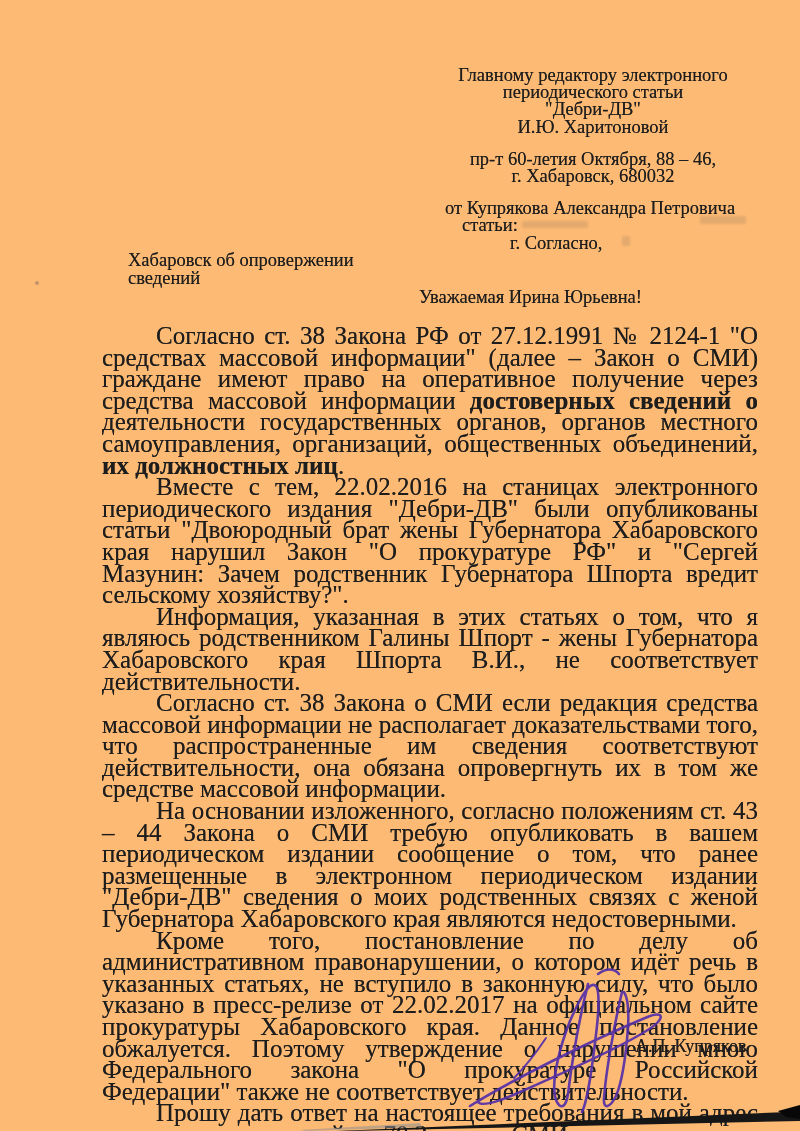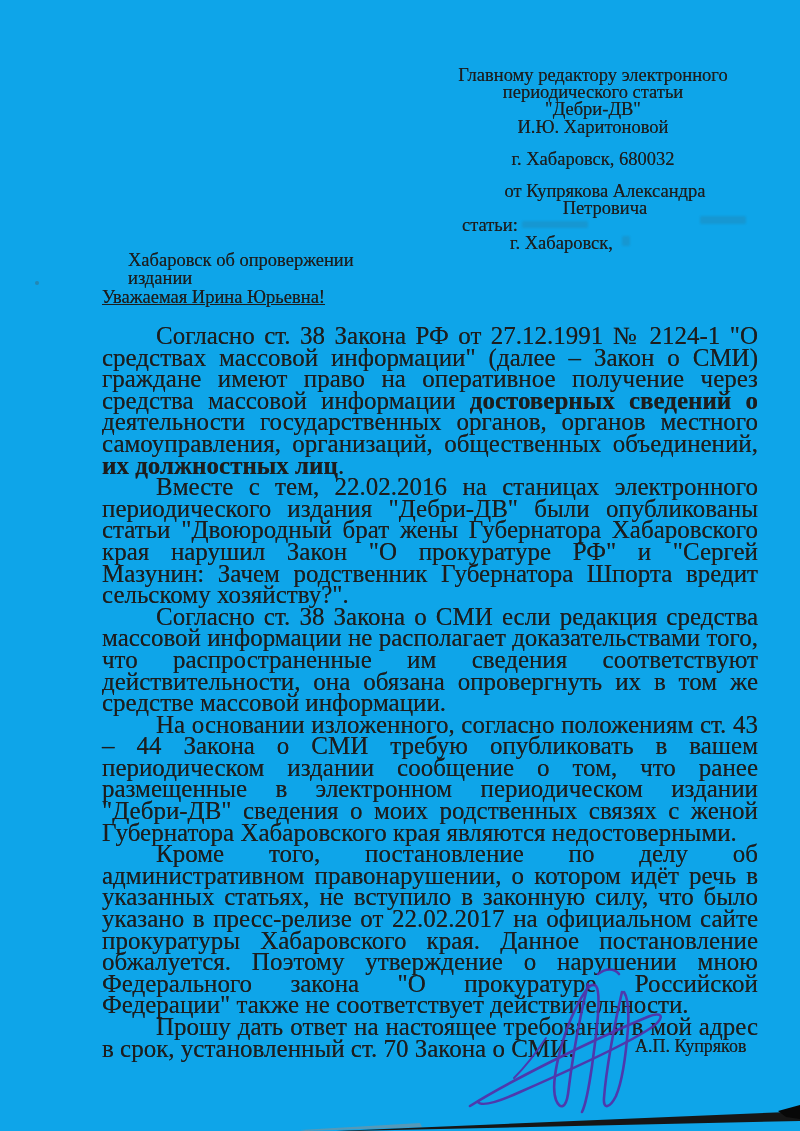--- a/index.html
+++ b/index.html
@@ -1,38 +1,38 @@
 <!DOCTYPE html>
 <html><head>
 <meta charset="utf-8">
 <style>
   html,body{margin:0;padding:0;background:#e8e8e8;}
   .page{
     position:relative;width:800px;height:1131px;margin:0 auto;
-    background:#0ea5e9;overflow:hidden;
+    background:#fdba74;overflow:hidden;
     font-family:"Liberation Serif","DejaVu Serif",serif;
     color:#1d1d1d;
     text-shadow:0 0 .4px rgba(25,25,25,.7);
   }
   .hdr{
     position:absolute;top:67px;left:437px;width:312px;
     text-align:center;font-size:18.5px;line-height:17.2px;
   }
   .grp{margin-top:15px;}
   .sender{text-align:left;}
-  .sender .l1{margin-left:24px;text-align:center;}
+  .sender .l1{margin-left:8px;}
   .sender .l2{margin-left:25px;}
   .sender .l3{margin-left:73px;}
   .doc-title{
     position:absolute;left:128px;top:252px;
     font-size:18.5px;line-height:17.5px;
   }
   .salut{
     position:absolute;left:102px;top:287px;width:540px;
-    text-align:left;font-size:18.5px;text-decoration:underline;
+    text-align:right;font-size:18.5px;
   }
   .letter-body{
     position:absolute;left:102px;top:325px;width:656px;
     font-size:25px;line-height:21.6px;text-align:justify;
   }
   .letter-body p{margin:0;text-indent:54px;}
   .b{font-weight:bold;}
   .sig-svg{position:absolute;left:450px;top:966px;}
   .sig-name{position:absolute;left:623px;top:1036px;font-size:18px;margin-left:12px;}
   .edge-svg{position:absolute;left:0;top:1105px;}
@@ -46,44 +46,46 @@
 <body>
 
 <div class="page">
 
   <div class="hdr">
     <div>Главному редактору электронного</div>
     <div>периодического статьи</div>
     <div>"Дебри-ДВ"</div>
     <div>И.Ю. Харитоновой</div>
     <div class="grp">
+      <div>пр-т 60-летия Октября, 88 – 46,</div>
       <div>г. Хабаровск, 680032</div>
     </div>
     <div class="grp sender">
       <div class="l1">от Купрякова Александра Петровича</div>
       <div class="l2">статьи:</div>
-      <div class="l3">г. Хабаровск,</div>
+      <div class="l3">г. Согласно,</div>
     </div>
   </div>
 
   <div class="smudge sm1"></div>
   <div class="smudge sm2"></div>
   <div class="smudge sm3"></div>
   <div class="speck"></div>
 
   <div class="doc-title">
     <div>Хабаровск об опровержении</div>
-    <div>издании</div>
+    <div>сведений</div>
   </div>
 
   <div class="salut">Уважаемая Ирина Юрьевна!</div>
 
   <div class="letter-body">
     <p><span>Согласно ст. 38 Закона РФ от 27.12.1991 № 2124-1 "О средствах массовой информации" (далее – Закон о СМИ) граждане имеют право на оперативное получение через средства массовой информации </span><span class="b">достоверных сведений о</span><span> деятельности государственных органов, органов местного самоуправления, организаций, общественных объединений, </span><span class="b">их должностных лиц</span><span>.</span></p>
     <p><span>Вместе с тем, 22.02.2016 на станицах электронного периодического издания "Дебри-ДВ" были опубликованы статьи "Двоюродный брат жены Губернатора Хабаровского края нарушил Закон "О прокуратуре РФ" и "Сергей Мазунин: Зачем родственник Губернатора Шпорта вредит сельскому хозяйству?".</span></p>
+    <p><span>Информация, указанная в этих статьях о том, что я являюсь родственником Галины Шпорт - жены Губернатора Хабаровского края Шпорта В.И., не соответствует действительности.</span></p>
     <p><span>Согласно ст. 38 Закона о СМИ если редакция средства массовой информации не располагает доказательствами того, что распространенные им сведения соответствуют действительности, она обязана опровергнуть их в том же средстве массовой информации.</span></p>
     <p><span>На основании изложенного, согласно положениям ст. 43 – 44 Закона о СМИ требую опубликовать в вашем периодическом издании сообщение о том, что ранее размещенные в электронном периодическом издании "Дебри-ДВ" сведения о моих родственных связях с женой Губернатора Хабаровского края являются недостоверными.</span></p>
     <p><span>Кроме того, постановление по делу об административном правонарушении, о котором идёт речь в указанных статьях, не вступило в законную силу, что было указано в пресс-релизе от 22.02.2017 на официальном сайте прокуратуры Хабаровского края. Данное постановление обжалуется. Поэтому утверждение о нарушении мною Федерального закона "О прокуратуре Российской Федерации" также не соответствует действительности.</span></p>
     <p><span>Прошу дать ответ на настоящее требования в мой адрес в срок, установленный ст. 70 Закона о СМИ.</span></p>
   </div>
 
   <svg class="sig-svg" width="230" height="155" viewBox="0 0 230 155">
     <g fill="none" stroke="#5430a8" stroke-width="2.6" stroke-linecap="round" opacity="0.92">
       <path d="M20,140 C60,115 140,75 195,52 C208,46 215,48 208,56 C196,70 120,104 70,126 C48,136 32,141 28,136"></path>
       <path d="M138,18 C130,50 122,95 118,128 C116,142 110,144 106,134 C100,118 110,80 120,55 C130,32 140,14 146,20 C152,28 146,70 142,100 C139,121 136,138 132,146"></path>

